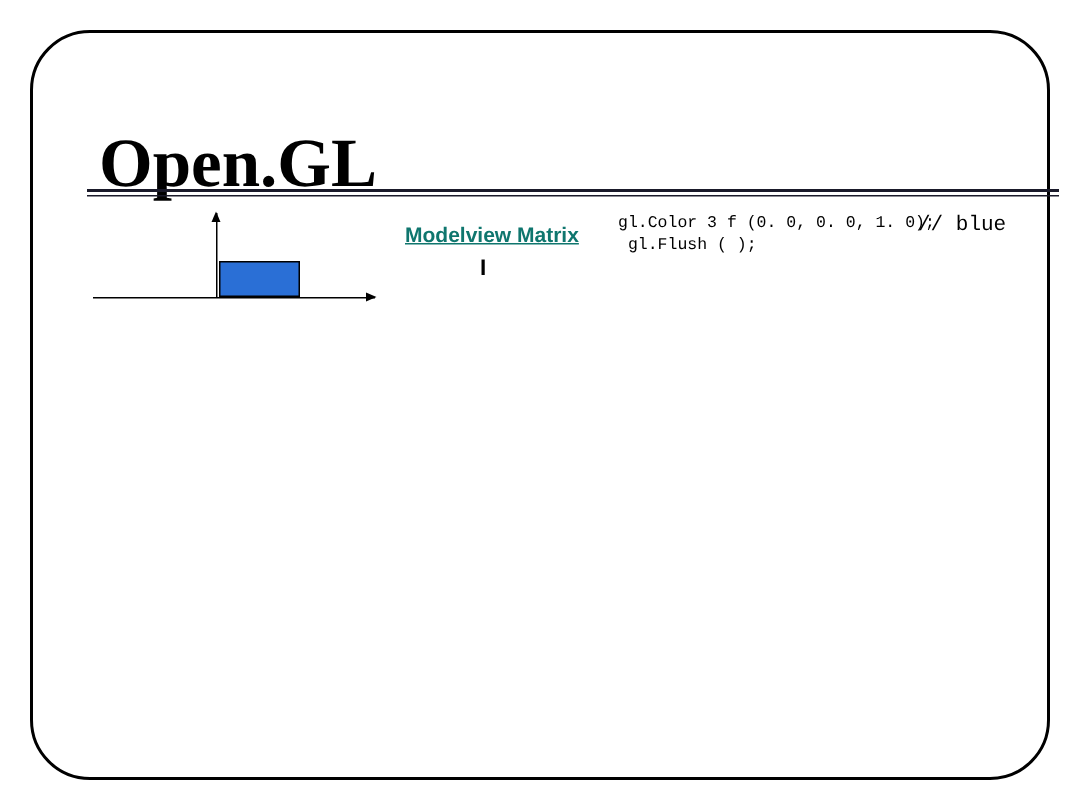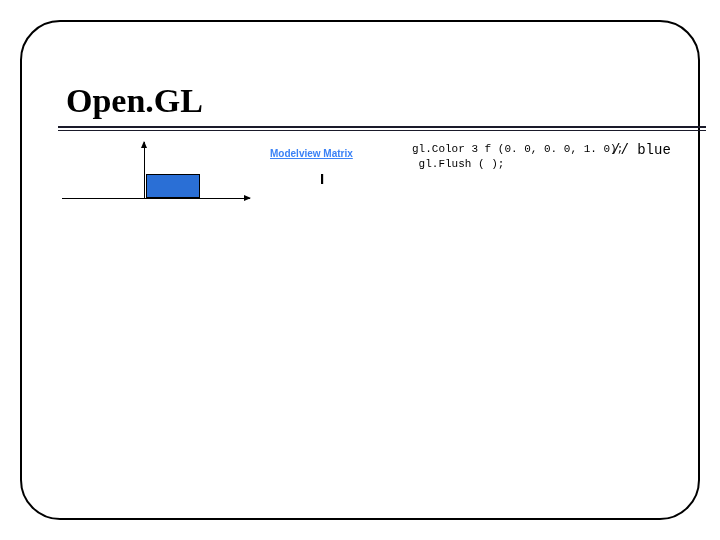--- a/index.html
+++ b/index.html
@@ -17,21 +17,21 @@
       width: 680px;
       height: 500px;
       border: 2px solid #000;
       border-radius: 40px;
       background: #fff;
     }
     .title {
       position: absolute;
       left: 44px;
       top: 60px;
-      font-size: 34px;
+      font-size: 46px;
       font-weight: bold;
       font-family: Georgia, 'Times New Roman', serif;
       color: #000;
     }
     .title-rules {
       position: absolute;
       left: 36px;
       top: 104px;
       width: 648px;
       height: 8px;
@@ -96,24 +96,24 @@
       top: 34px;
       width: 54px;
       height: 24px;
       background: #2a6fd6;
       border: 1px solid #000;
     }
     .mv-heading {
       position: absolute;
       left: 248px;
       top: 126px;
-      font-size: 10px;
+      font-size: 14px;
       font-weight: bold;
       text-decoration: underline;
-      color: #3b82f6;
+      color: #0f766e;
     }
     .mv-ident {
       position: absolute;
       left: 298px;
       top: 148px;
       font-size: 15px;
       font-weight: bold;
       color: #000;
     }
     .code-block {

